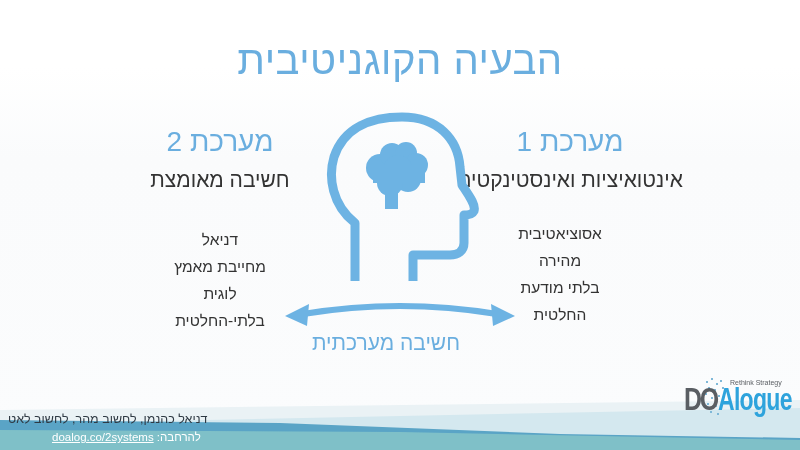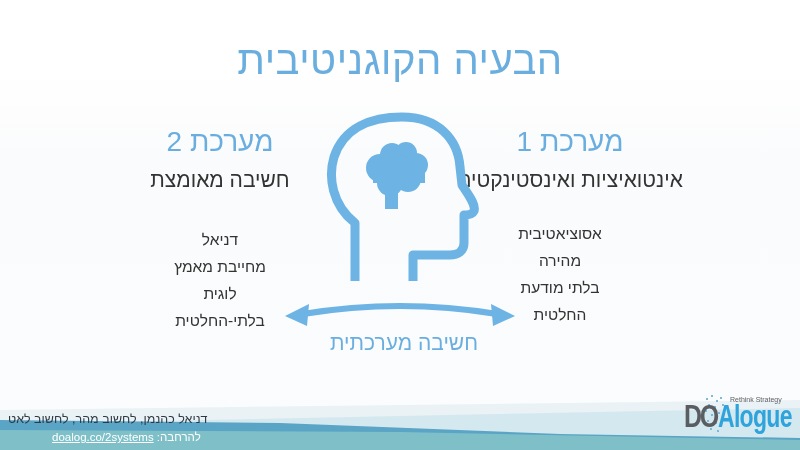--- a/index.html
+++ b/index.html
@@ -74,21 +74,21 @@
   }
   .arrow {
     position: absolute;
     left: 285px;
     top: 296px;
     width: 230px;
     height: 34px;
   }
   .arrow-label {
     position: absolute;
-    left: 294px;
+    left: 276px;
     width: 220px;
     top: 331px;
     direction: rtl;
     text-align: center;
     font-size: 21px;
     color: #6aaedf;
   }
 
   .footer-band {
     position: absolute;
@@ -116,21 +116,21 @@
     direction: rtl;
   }
   .footer-more a {
     color: #ffffff;
     text-decoration: underline;
   }
 
   .logo {
     position: absolute;
     left: 678px;
-    top: 392px;
+    top: 375px;
     width: 110px;
     height: 44px;
   }
   .logo-do {
     position: absolute;
     left: 6px;
     top: 6px;
     font-size: 32px;
     font-weight: bold;
     color: #5a5e63;

